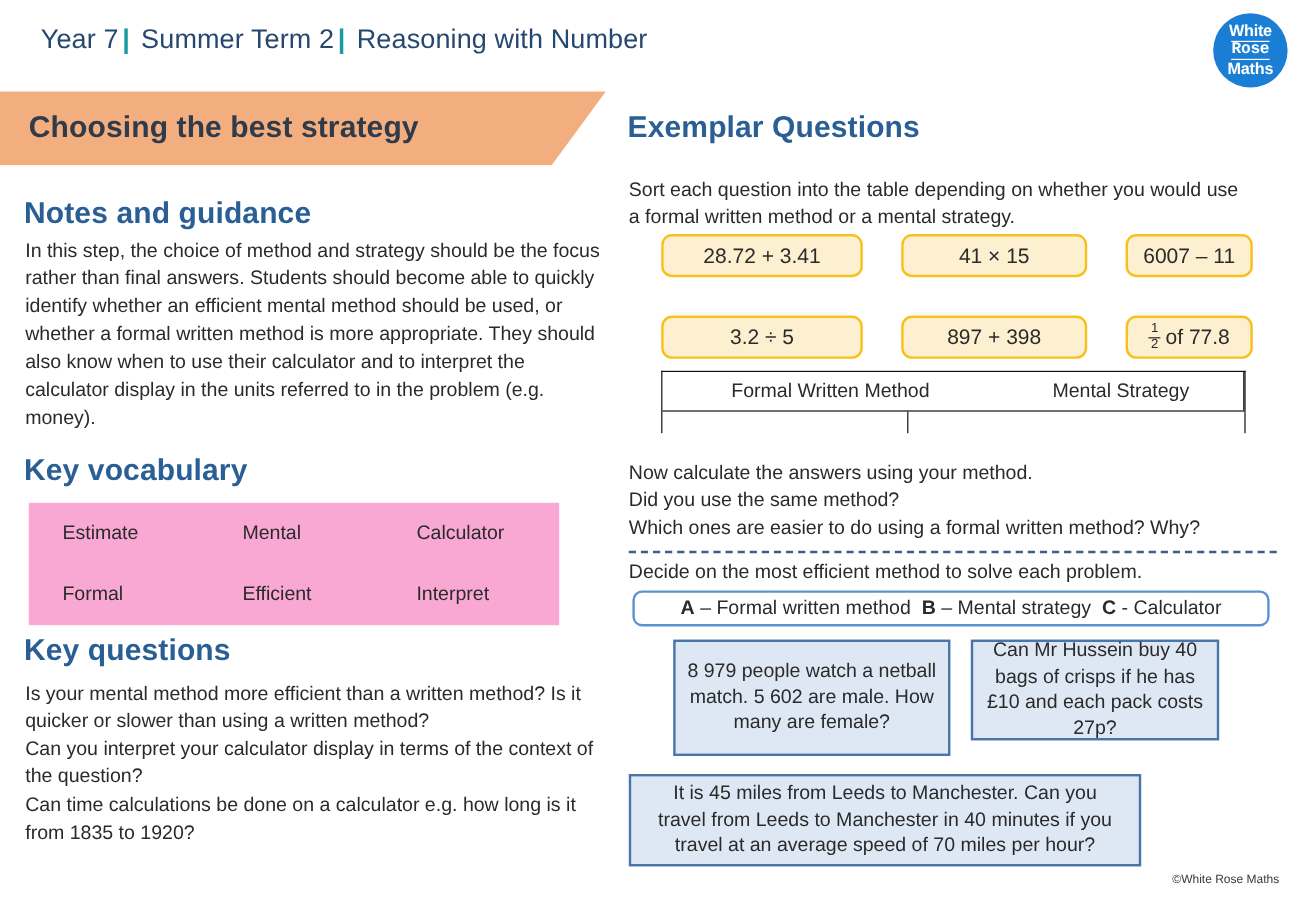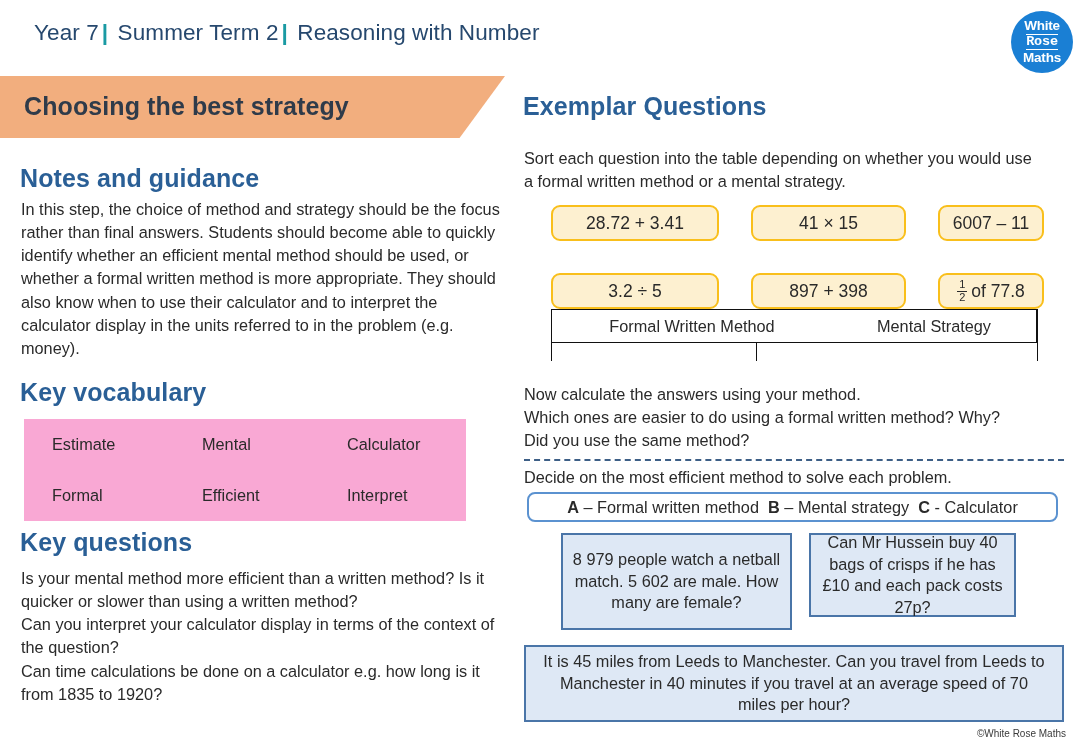--- a/index.html
+++ b/index.html
@@ -112,21 +112,21 @@
   #questions-heading { left: 20px; top: 528px; }
   #questions-body    { left: 21px; top: 567px; width: 475px; }
 
   
   #exemplar-heading { left: 523px; top: 92px; }
   #sort-intro       { left: 524px; top: 147px; width: 515px; }
 
   
   #expr-grid {
     position: absolute;
-    left: 551px; top: 205px;
+    left: 551px; top: 195px;
     width: 493px;
     display: grid;
     grid-template-columns: 168px 155px 1fr;
     column-gap: 14px;
     row-gap: 11px;
     gap: 32px;
   }
   .expr-card {
     height: 36px;
     background: #fdf0d0;
@@ -221,21 +221,21 @@
     justify-content: center;
     text-align: center;
     font-size: 16.3px;
     line-height: 1.32;
     color: #2a2a2a;
     box-sizing: border-box;
     padding: 4px 8px;
   }
   #prob-a { left: 561px; top: 533px; width: 231px; height: 97px; }
   #prob-b { left: 809px; top: 533px; width: 207px; height: 84px; }
-  #prob-c { left: 524px; top: 645px; width: 540px; height: 77px;
+  #prob-c { left: 524px; top: 645px; width: 427px; height: 77px;
             padding: 4px 14px; }
 
   #copyright {
     position: absolute;
     right: 18px; top: 728px;
     font-size: 10px;
     color: #3a3a3a;
   }
 </style>
 </head>
@@ -310,22 +310,22 @@
     <div class="tcell c1">Mental Strategy</div>
   </div>
   <div class="trow blank">
     <div class="tcell c1"></div>
     <div class="tcell c2"></div>
   </div>
 </div>
 
 <div class="body-text" id="followup">
   <div>Now calculate the answers using your method.</div>
+  <div>Did you use the same method?</div>
   <div>Which ones are easier to do using a formal written method?  Why?</div>
-  <div>Did you use the same method?</div>
 </div>
 
 <div id="dashed-rule"></div>
 
 <div class="body-text" id="decide-line">Decide on the most efficient method to solve each problem.</div>
 
 <div id="abc-box">
   <b>A</b>&nbsp;<span>– Formal written method</span>&nbsp;&nbsp;<b>B</b>&nbsp;<span>– Mental strategy</span>&nbsp;&nbsp;<b>C</b>&nbsp;<span>- Calculator</span>
 </div>
 

